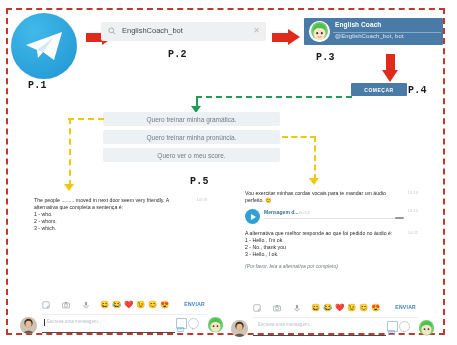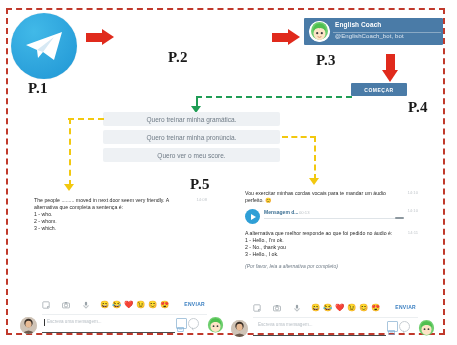--- a/index.html
+++ b/index.html
@@ -14,26 +14,26 @@
   
   .tg-wrap{position:absolute;left:11px;top:13px;width:66px;height:66px;}
   .tg-circle{
     width:66px;height:66px;border-radius:50%;
     background:radial-gradient(circle at 35% 28%,#41b9e8 0%,#2fa5dd 55%,#1e96d4 100%);
     box-shadow:0 0 1px rgba(0,0,0,.2);
   }
   .tg-plane{position:absolute;left:13px;top:17px;}
   .p-label{
     position:absolute;font-weight:bold;color:#1a1a1a;
-    font-size:15px;letter-spacing:.2px;font-family:Liberation Serif, serif;
+    font-size:10px;letter-spacing:.2px;font-family:Liberation Mono, monospace;
   }
   #lbl-p1{left:28px;top:80px;text-align:center;}
   #lbl-p2{left:168px;top:49px;}
   #lbl-p3{left:316px;top:52px;}
-  #lbl-p4{left:408px;top:99px;text-align:center;}
+  #lbl-p4{left:408px;top:85px;text-align:center;}
   #lbl-p5{left:190px;top:176px;}
 
   
   .red-arrow{position:absolute;}
   .ra-body{position:absolute;background:#e02a1c;}
   .ra-head{position:absolute;width:0;height:0;}
 
   
   .rah{width:28px;height:16px;}
   .rah .ra-body{left:0;top:4px;width:17px;height:9px;}
@@ -183,20 +183,28 @@
       <path d="M13 20 L30 7 L19 22 Z" fill="#d7e9f4"></path>
     </svg>
   </div>
   <div class="p-label" id="lbl-p1">P.1</div>
 
   <div class="red-arrow rah" id="arrow1">
     <div class="ra-body"></div>
       <div class="ra-head"></div>
   </div>
 
+  <div class="searchbox">
+    <svg class="search-icon" width="8" height="8" viewBox="0 0 12 12">
+      <circle cx="5" cy="5" r="3.6" fill="none" stroke="#8e9a9f" stroke-width="1.1"></circle>
+      <line x1="7.7" y1="7.7" x2="11" y2="11" stroke="#8e9a9f" stroke-width="1.1"></line>
+    </svg>
+    <div class="search-text">EnglishCoach_bot</div>
+    <div class="search-clear">✕</div>
+  </div>
   <div class="p-label" id="lbl-p2">P.2</div>
 
   <div class="red-arrow rah" id="arrow2">
     <div class="ra-body"></div>
       <div class="ra-head"></div>
   </div>
 
   <div class="contact-card">
     <div class="cc-avatar">
       <svg width="21" height="21" viewBox="0 0 21 21">

